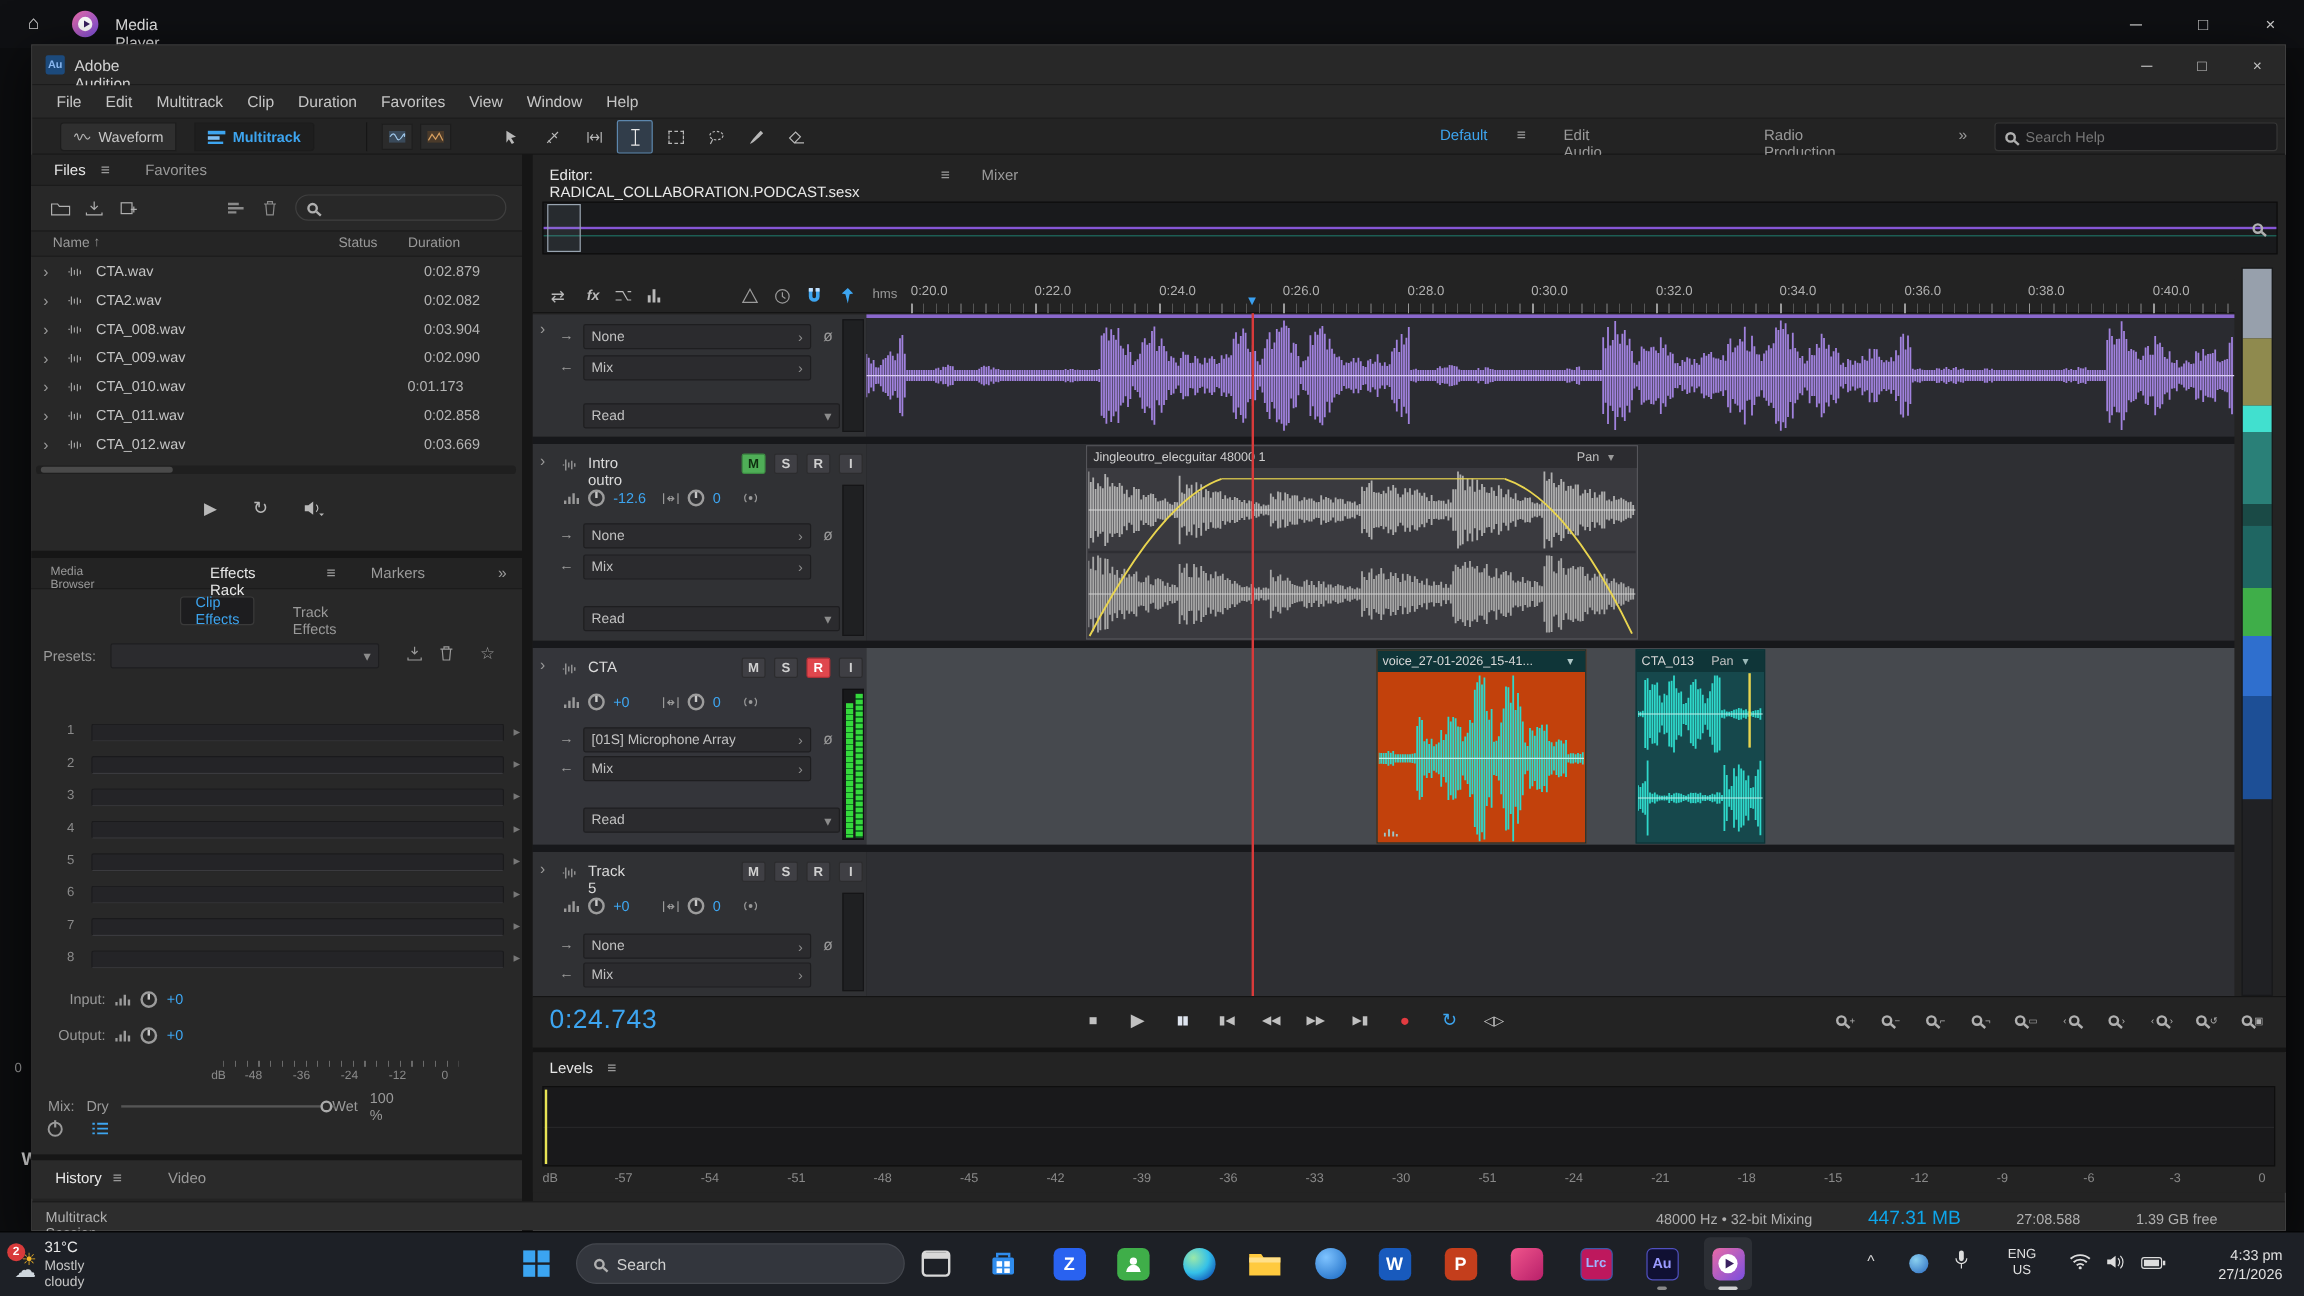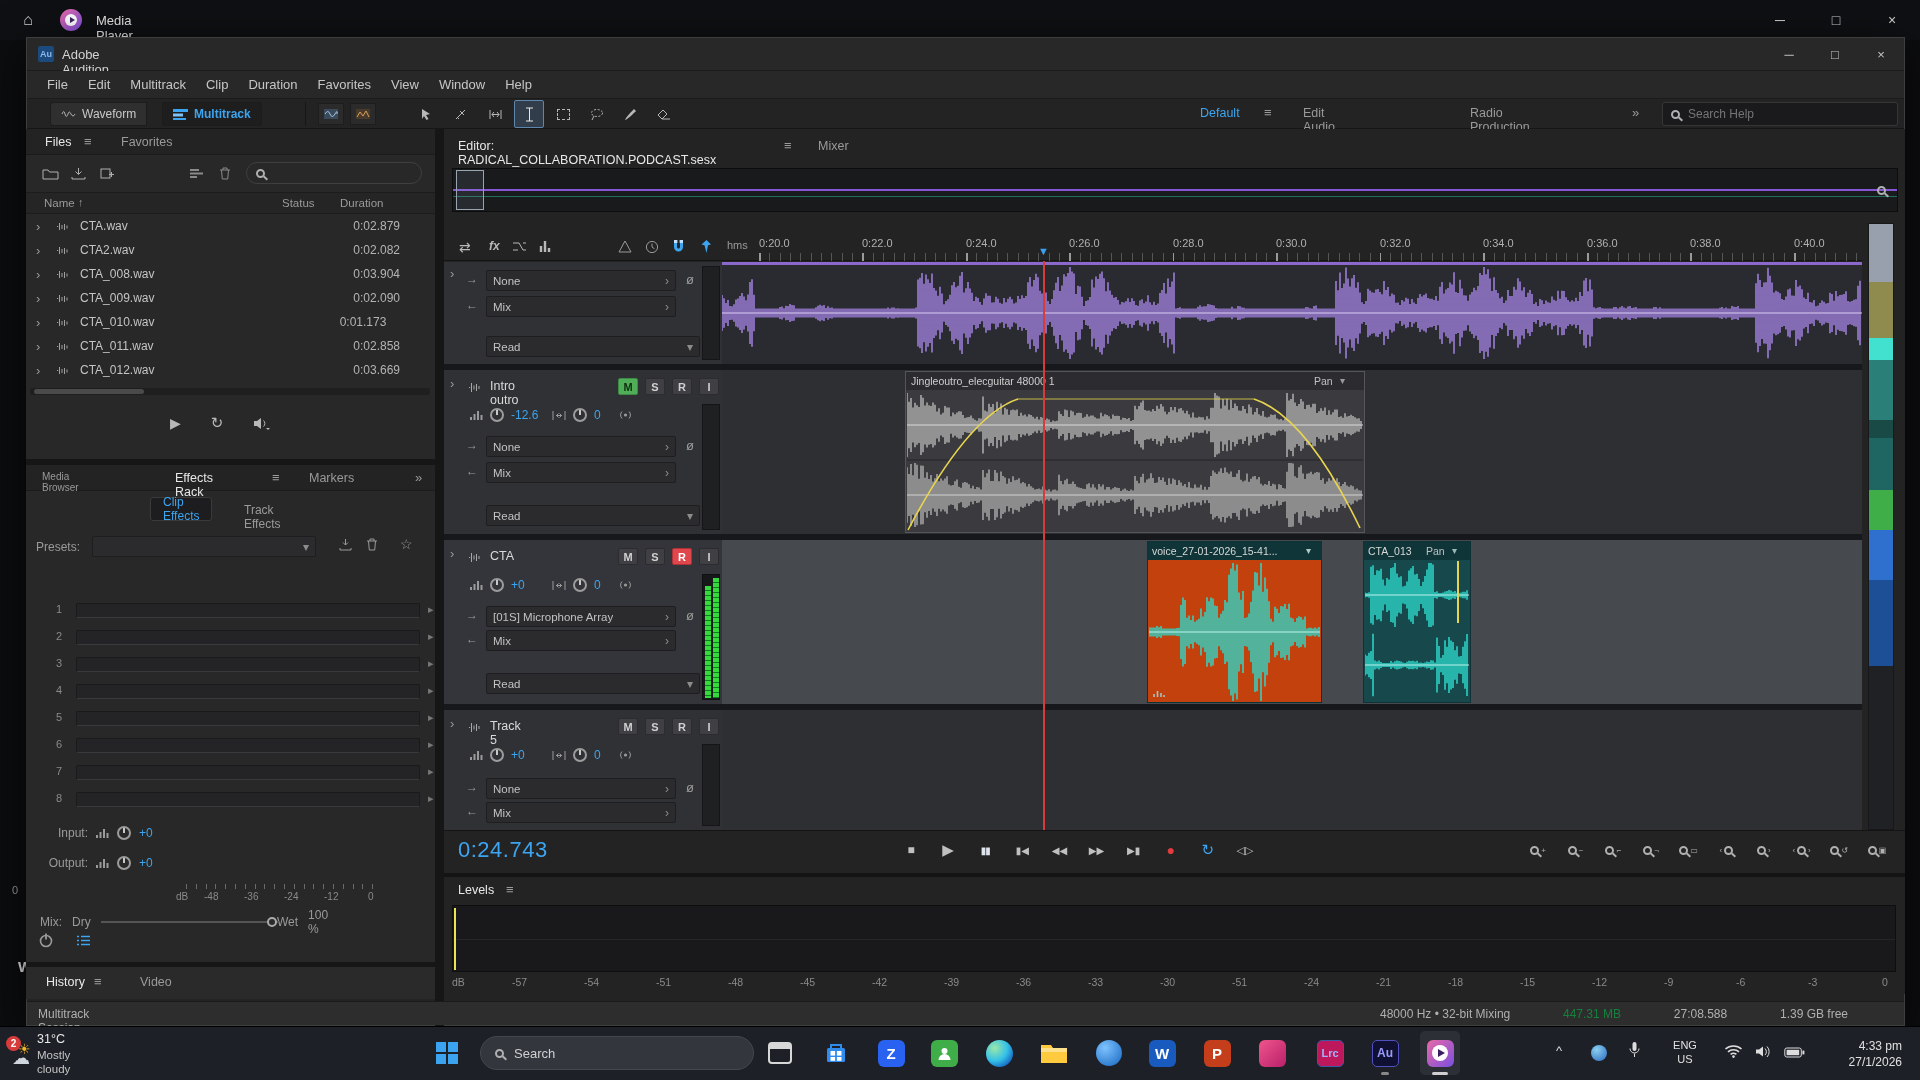--- a/index.html
+++ b/index.html
@@ -858,21 +858,21 @@
     <span class="s" style="left:1808px;top:976px;font-size:10.5px;color:#8a8a8a">-3</span>
     <span class="s" style="left:1882px;top:976px;font-size:10.5px;color:#8a8a8a">0</span>
   </div>
 </div>
 
 <div class="g">
   <div class="s" style="left:27px;top:1001px;width:1877px;height:24px;background:#2d2d2d;border-top:1px solid #1a1a1a"></div>
   <span class="s" style="left:38px;top:1007px;font-size:12px;color:#b0b0b0">Multitrack Session Backup save completed in 0.02 seconds</span>
   <div class="s fx" style="left:1380px;top:1007px;width:468px;justify-content:space-between">
     <span style="font-size:12px;color:#b0b0b0">48000 Hz • 32-bit Mixing</span>
-    <span style="font-size:12px;color:#15803d">447.31 MB</span>
+    <span style="font-size:16px;color:#0ea5e9">447.31 MB</span>
     <span style="font-size:12px;color:#b0b0b0">27:08.588</span>
     <span style="font-size:12px;color:#b0b0b0">1.39 GB free</span>
   </div>
 </div>
 
 <div class="g">
   <div class="s" style="left:0;top:1026px;width:1920px;height:54px;background:#1d2026;border-top:1px solid #000"></div>
 
   <div class="s fx" style="left:10px;top:1032px;gap:8px">
     <span style="position:relative;width:30px;height:30px;display:inline-block">

